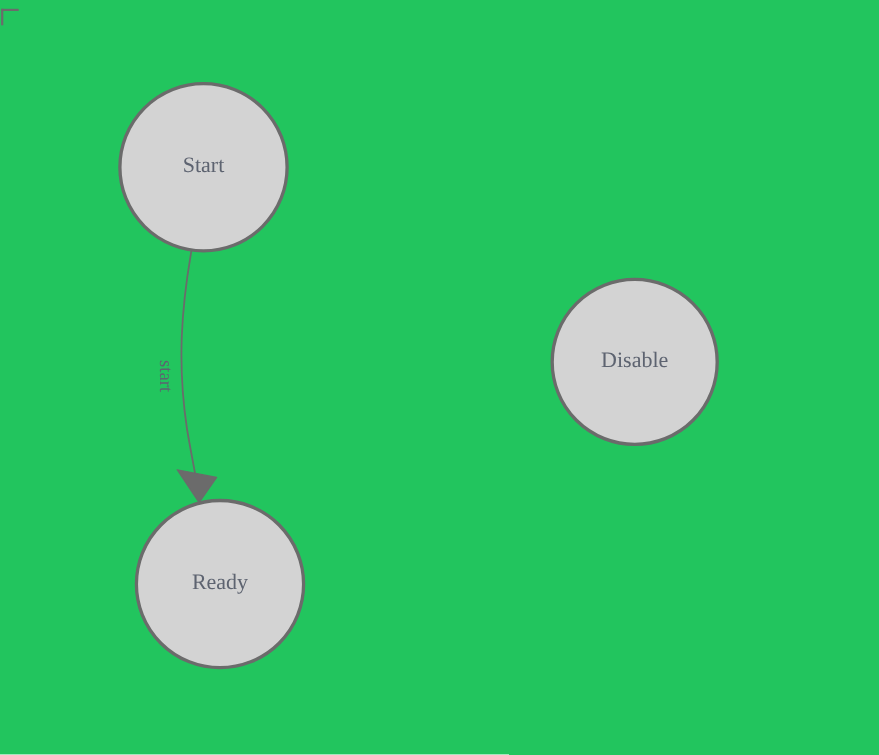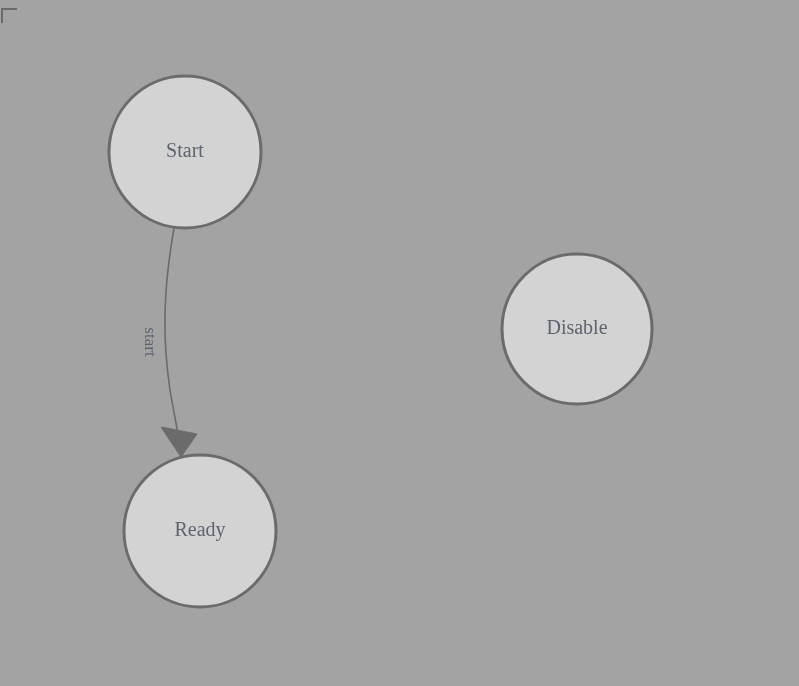--- a/index.html
+++ b/index.html
@@ -66,21 +66,21 @@
   .corner-mark-v {
     left: 1px;
     top: 8px;
     width: 1.5px;
     height: 15px;
   }
 </style>
 </head>
 <body>
 
-<div id="canvas" style="background: #a3a3a3; text-align: right;">
+<div id="canvas" style="background: #22c55e; text-align: right;">
 
   <div class="corner-mark-h" style="background: rgb(107, 107, 107);"></div>
   <div class="corner-mark-v" style="background: rgb(107, 107, 107);"></div>
 
   <svg id="diagram-svg" viewBox="0 0 799 686">
 
     <g>
       <path class="edge-path" d="M 174 228 C 165 280 161 330 170 390 C 174 414 178 432 181 452" style="stroke: rgb(107, 107, 107);"></path>
       <polygon class="edge-arrowhead" points="161,427 197,434 181,457" style="fill: rgb(107, 107, 107); stroke: rgb(107, 107, 107);"></polygon>
       <text class="edge-label" transform="translate(149,342) rotate(90)" style="fill: rgb(93, 99, 112);">start</text>

